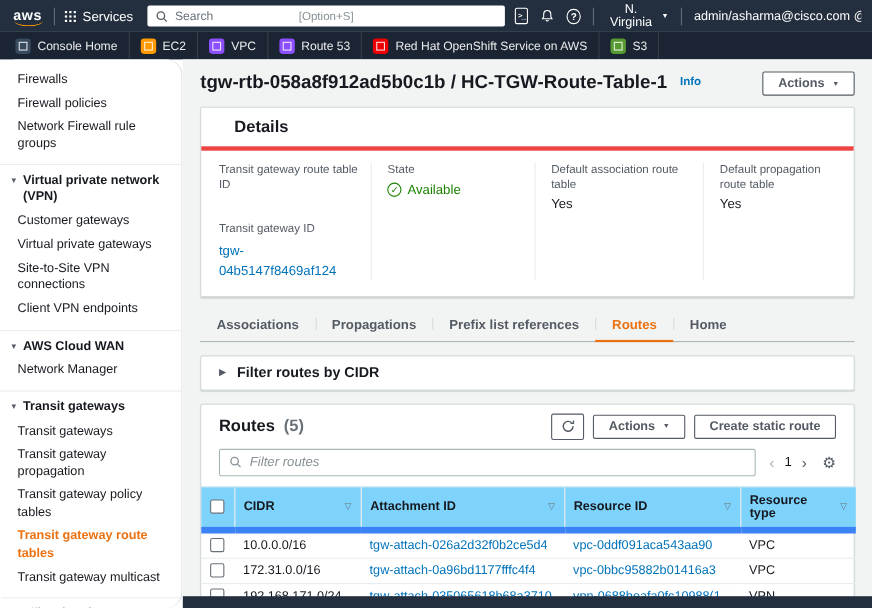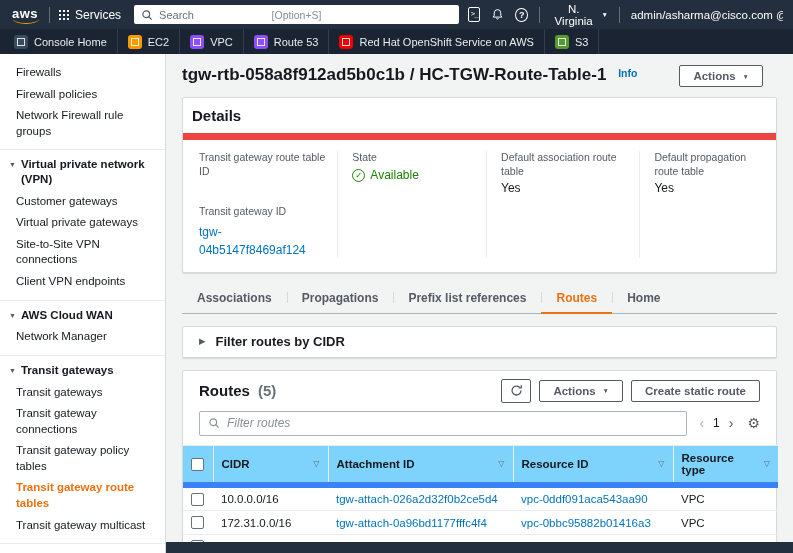--- a/index.html
+++ b/index.html
@@ -38,40 +38,40 @@
   .svc-ec2 { background:#ff9900; }
   .svc-vpc { background:#8c4fff; }
   .svc-r53 { background:#8c4fff; }
   .svc-rh  { background:#ee0000; }
   .svc-s3  { background:#569a31; }
 
   
   .main-wrap { flex:1; display:flex; min-height:0; }
 
   
-  .sidebar { width:166px; flex:none; background:#fff; border-right:1px solid #d5dbdb; padding:8px 0 0; overflow:hidden; font-size:11.5px; }
+  .sidebar { width:166px; flex:none; background:#fff; border-right:1px solid #d5dbdb; padding:8px 0 0; overflow:hidden; font-size:11.5px;border-radius:15px; }
   .side-link { display:block; padding:3px 14px 3px 16px; color:#16191f; line-height:1.35; text-decoration:none; cursor:pointer; }
   .side-link.active { color:#ec7211; font-weight:700; }
   .side-header { display:flex; align-items:flex-start; gap:5px; padding:7px 10px 4px 9px; font-weight:700; line-height:1.3; border-top:1px solid #eaeded; margin-top:7px; cursor:pointer; }
   .side-header .hdr-caret { font-size:7px; color:#545b64; margin-top:3px; flex:none; }
 
   
   .content { flex:1; background:#f2f3f3; padding:0 16px; position:relative; overflow:hidden; min-width:0; }
-  .page-header { display:flex; align-items:flex-start; padding:11px 0 10px;gap:42px; }
+  .page-header { display:flex; justify-content:space-between; align-items:flex-start; padding:11px 0 10px;gap:42px; }
   .page-title { font-size:17px; font-weight:700; }
   .info-link { color:#0073bb; font-size:10.5px; font-weight:700; margin-left:7px; vertical-align:3px; cursor:pointer; }
 
   .btn { display:inline-flex; align-items:center; gap:7px; background:#fff; border:1px solid #545b64; border-radius:2px; padding:4px 13px; font-size:11.5px; font-weight:700; color:#545b64; cursor:pointer; font-family:inherit; white-space:nowrap; }
   .icon-btn { width:30px; height:24px; padding:0; justify-content:center; }
 
   .card { background:#fff; border:1px solid #d5dbdb; border-radius:2px; box-shadow:0 1px 1px rgba(0,28,36,.12); }
 
   
   .details-card { margin-bottom:12px; }
-  .card-header { font-size:15px; font-weight:700; padding:9px 9px; border-bottom:7px solid #ef4444; }
+  .card-header { font-size:15px; font-weight:700; padding:9px 30px; border-bottom:4px solid #ef4444; }
   .details-body { display:flex; padding:11px 16px 14px; }
   .dcol { padding-right:12px; min-width:0; }
   .dcol-1 { flex:27 0 0; } .dcol-2 { flex:26 0 0; } .dcol-3 { flex:27 0 0; } .dcol-4 { flex:20 0 0; }
   .dcol + .dcol { border-left:1px solid #eaeded; padding-left:14px; }
   .dlabel { color:#545b64; font-size:10.5px; margin-bottom:3px; line-height:1.3; }
   .dvalue { font-size:12px; line-height:1.25; }
   .mt { margin-top:27px; }
   .id-value { display:flex; gap:4px; align-items:flex-start; }
   .id-text { width:120px; overflow-wrap:break-word; }
   .copy-icon { flex:none; margin-top:1px; cursor:pointer; }
@@ -200,21 +200,21 @@
       <div class="side-header">
         <span class="hdr-caret">▼</span>
         <span>AWS Cloud WAN</span>
       </div>
       <a class="side-link">Network Manager</a>
       <div class="side-header">
         <span class="hdr-caret">▼</span>
         <span>Transit gateways</span>
       </div>
       <a class="side-link">Transit gateways</a>
-      <a class="side-link">Transit gateway connections</a>
+      <a class="side-link">Transit gateway propagation</a>
       <a class="side-link">Transit gateway policy tables</a>
       <a class="side-link active">Transit gateway route tables</a>
       <a class="side-link">Transit gateway multicast</a>
       <div class="side-header">
 
         <span>Traffic Mirroring</span>
       </div>
 
     </aside>
 

